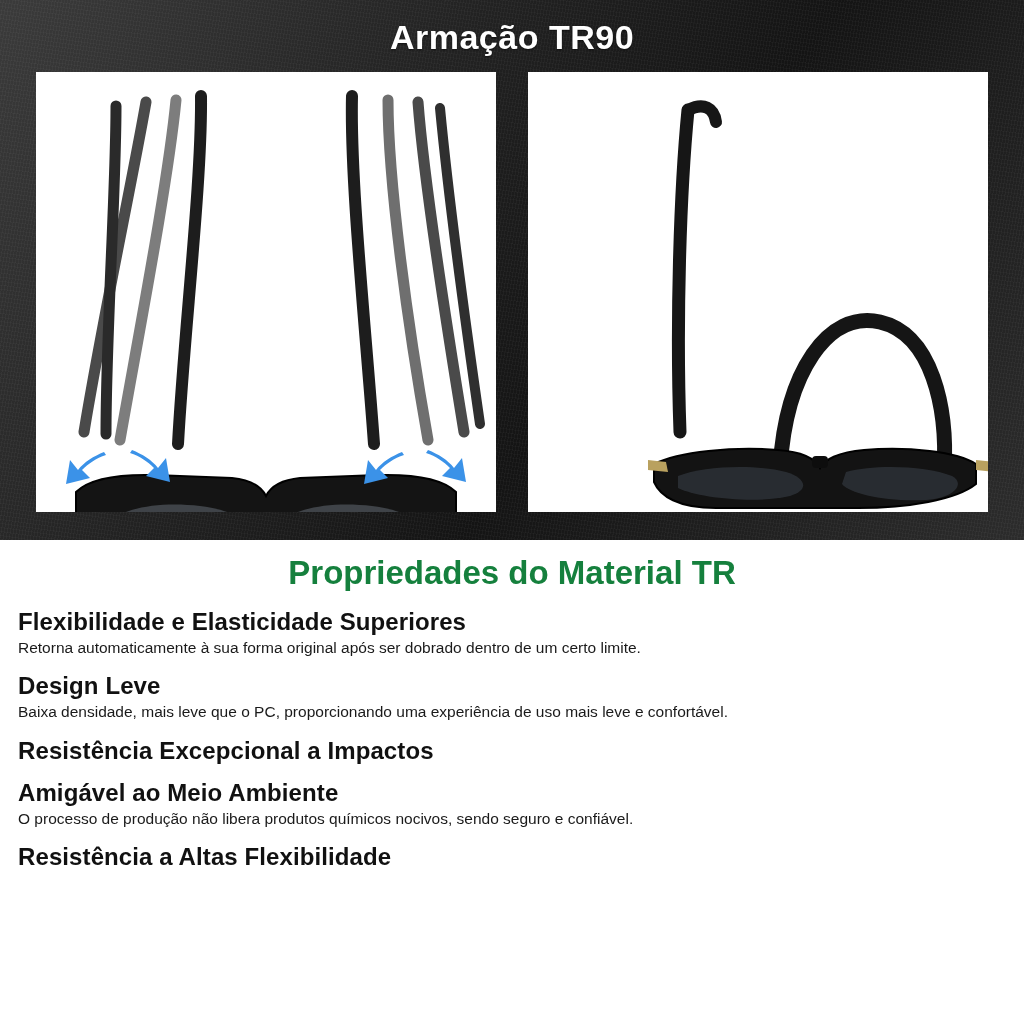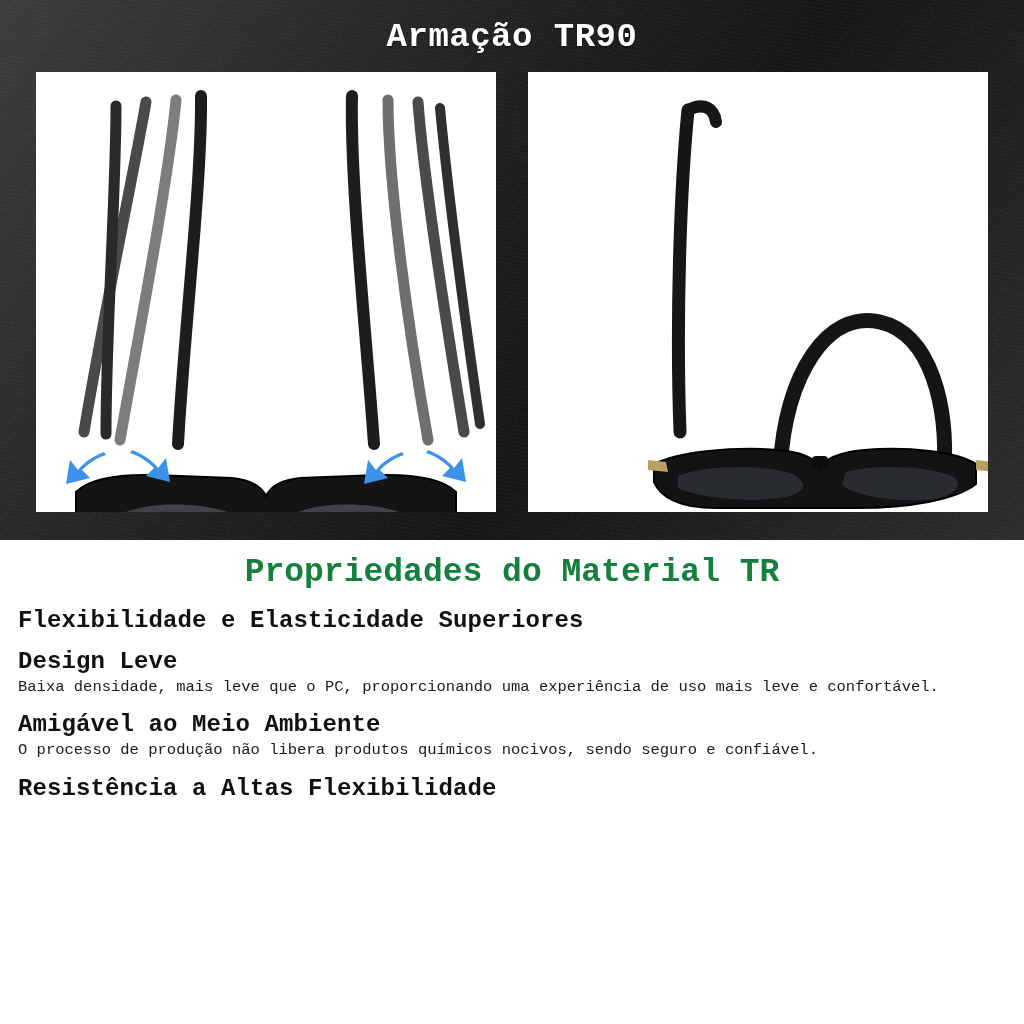--- a/index.html
+++ b/index.html
@@ -2,21 +2,21 @@
 <html><head>
 <meta charset="utf-8">
 <style>
   * { margin:0; padding:0; box-sizing:border-box; }
   html, body {
     width:1024px; height:1024px;
     font-family:"Liberation Sans", sans-serif;
     background:#ffffff;
     overflow:hidden;
   }
-  .page { position:relative; width:868px; height:1024px;font-family:Liberation Mono, monospace; }
+  .page { position:relative; width:868px; height:1024px; }
 
   
   .hero {
     position:relative;
     width:1024px;
     height:540px;
     background:
       repeating-linear-gradient(100deg, rgba(255,255,255,0.030) 0px, rgba(255,255,255,0.030) 1px, rgba(0,0,0,0) 1px, rgba(0,0,0,0) 3px),
       repeating-linear-gradient(8deg, rgba(255,255,255,0.022) 0px, rgba(255,255,255,0.022) 1px, rgba(0,0,0,0) 1px, rgba(0,0,0,0) 4px),
       linear-gradient(125deg, #3b3b3b 0%, #222222 35%, #141414 60%, #2c2c2c 100%);
@@ -139,28 +139,30 @@
       </svg>
     </div>
 
   </div>
 
   <div class="props">
     <div class="props-title">Propriedades do Material TR</div>
 
     <div class="prop-item">
       <div class="prop-head">Flexibilidade e Elasticidade Superiores</div>
+      <div class="prop-body">Retorna automaticamente à sua forma original após ser dobrado dentro de um certo limite.</div>
     </div>
 
     <div class="prop-item">
       <div class="prop-head">Design Leve</div>
       <div class="prop-body">Baixa densidade, mais leve que o PC, proporcionando uma experiência de uso mais leve e confortável.</div>
     </div>
 
     <div class="prop-item">
+      <div class="prop-head">Resistência Excepcional a Impactos</div>
     </div>
 
     <div class="prop-item">
       <div class="prop-head">Amigável ao Meio Ambiente</div>
       <div class="prop-body">O processo de produção não libera produtos químicos nocivos, sendo seguro e confiável.</div>
     </div>
 
     <div class="prop-item">
       <div class="prop-head">Resistência a Altas Flexibilidade</div>
       <div class="prop-body"></div>

